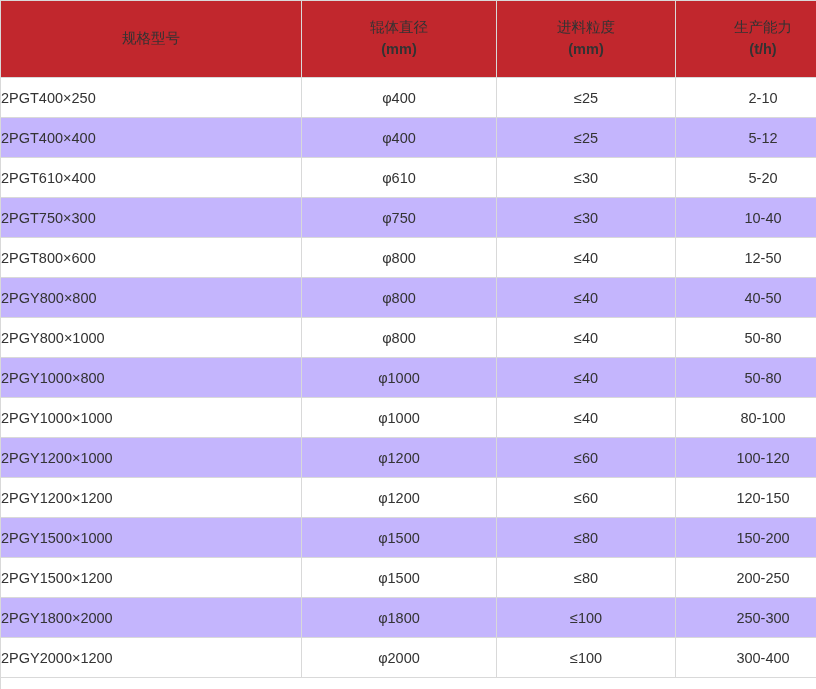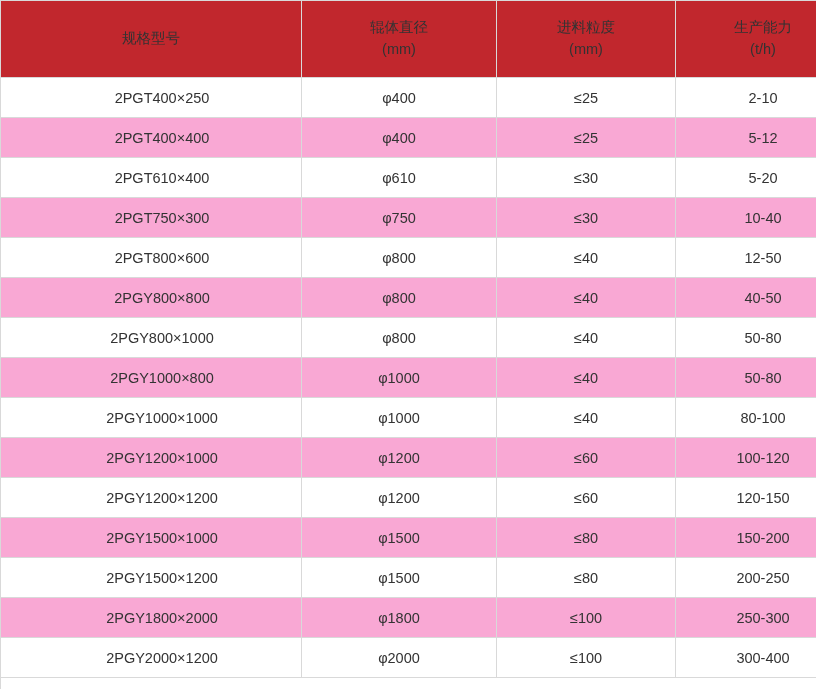--- a/index.html
+++ b/index.html
@@ -31,35 +31,35 @@
     color: #ffffff;
     font-size: 16px;
     font-weight: bold;
     height: 76px;
     border-color: #c1272d;
     line-height: 1.5;
     padding: 0 4px;
   }
   thead th .hdr-line2 {
     display: block;
-    font-weight: normal;
+    font-weight: bold;
   }
   tbody td {
     height: 39px;
     padding: 0 6px;
   }
   tbody tr.odd td {
     background: #ffffff;
   }
   tbody tr.even td {
-    background: #f9a8d4;
+    background: #c4b5fd;
   }
   tbody td.col-model {
-    text-align: center;
-    padding-left: 28px;
+    text-align: left;
+    padding-left: 0;
   }
   tfoot td {
     height: 38px;
     background: #ffffff;
     font-size: 14.5px;
     color: #333333;
     text-align: center;
   }
   .col-1 { width: 292px; margin-top: 28px; }
   .col-2 { width: 186px; margin-top: 48px; }

